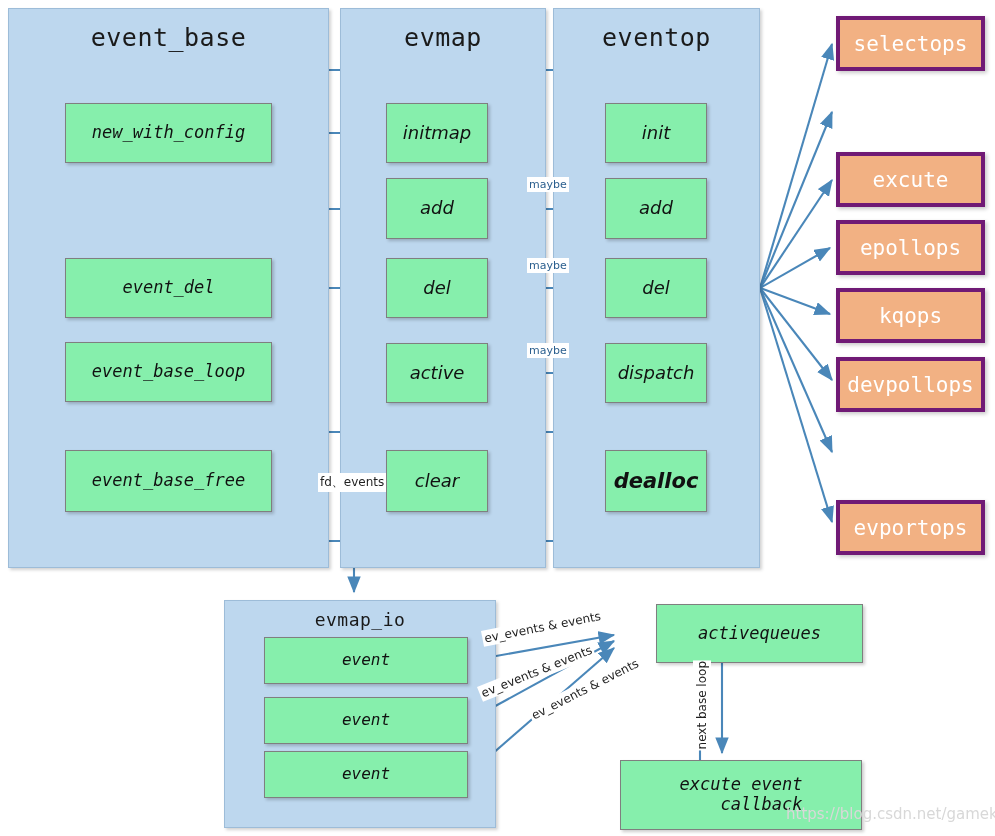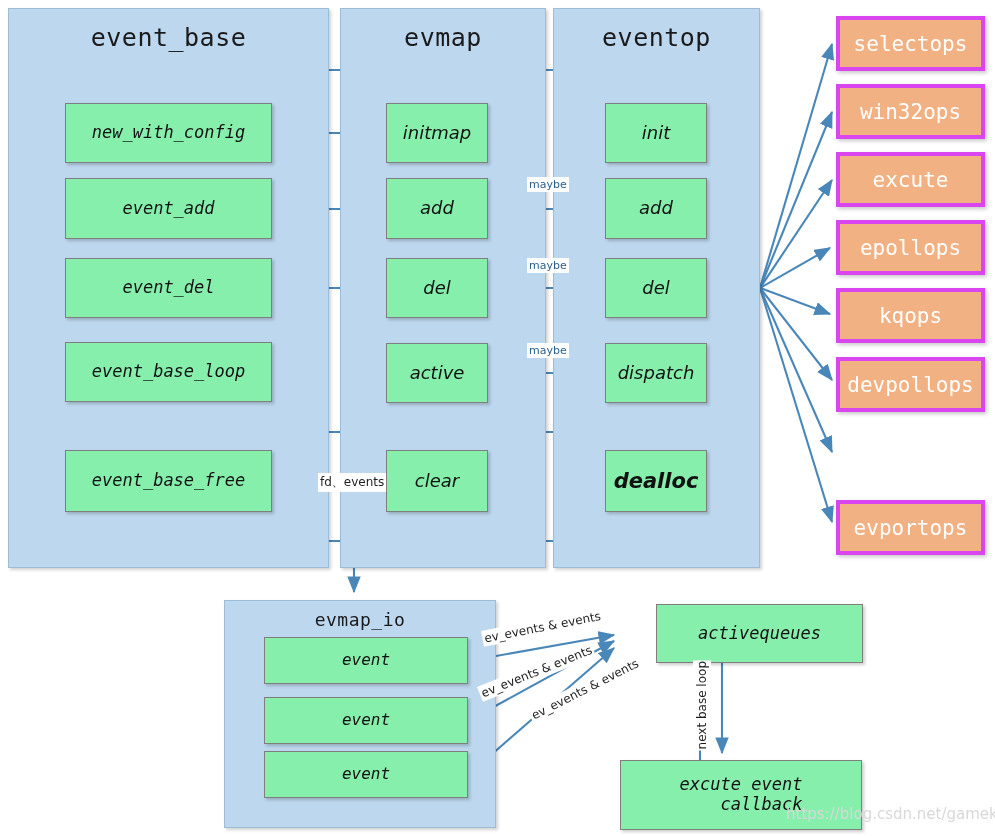--- a/index.html
+++ b/index.html
@@ -19,21 +19,21 @@
         box-sizing:border-box;display:flex;align-items:center;
         justify-content:center;text-align:center;
         box-shadow:2px 2px 3px rgba(0,0,0,.20);
         font-size:17px;color:#111;line-height:1.15;
         font-family:"DejaVu Sans Mono","Liberation Mono",monospace;font-style:italic;}
   .node.sans{font-family:"DejaVu Sans","Liberation Sans",sans-serif;font-size:18px;}
   .node.big{font-size:21px;font-weight:bold;}
   .node.mono16{font-size:16px;}
 
   
-  .ops{position:absolute;background:#f2b183;border:4px solid #d946ef;
+  .ops{position:absolute;background:#f2b183;border:4px solid #701a75;
        box-sizing:border-box;display:flex;align-items:center;
        justify-content:center;color:#ffffff;font-size:21px;
        box-shadow:2px 2px 4px rgba(0,0,0,.22);
        font-family:"DejaVu Sans Mono","Liberation Mono",monospace;}
 
   
   .elabel{position:absolute;background:#ffffff;color:#2b5f8e;
           font-size:11px;padding:1px 2px;white-space:nowrap;
           font-family:"DejaVu Sans","Liberation Sans",sans-serif;}
   .elabel.dark{color:#1f1f1f;}
@@ -115,39 +115,37 @@
 
   <div class="panel" style="left:340px;top:8px;width:206px;height:560px;">
     <div class="panel-title" style="top:14px;">evmap</div>
   </div>
 
   <div class="panel" style="left:553px;top:8px;width:207px;height:560px;">
     <div class="panel-title" style="top:14px;">eventop</div>
   </div>
 
   <div class="node" style="left:65px;top:103px;width:207px;height:60px;">new_with_config</div>
-  <div class="node" style="left:65px;top:178px;width:207px;height:61px;">event_add</div>
   <div class="node" style="left:65px;top:258px;width:207px;height:60px;">event_del</div>
   <div class="node" style="left:65px;top:342px;width:207px;height:60px;">event_base_loop</div>
   <div class="node" style="left:65px;top:450px;width:207px;height:62px;">event_base_free</div>
 
   <div class="node sans" style="left:386px;top:103px;width:102px;height:60px;">initmap</div>
   <div class="node sans" style="left:386px;top:178px;width:102px;height:61px;">add</div>
   <div class="node sans" style="left:386px;top:258px;width:102px;height:60px;">del</div>
   <div class="node sans" style="left:386px;top:343px;width:102px;height:60px;">active</div>
   <div class="node sans" style="left:386px;top:450px;width:102px;height:62px;">clear</div>
 
   <div class="node sans" style="left:605px;top:103px;width:102px;height:60px;">init</div>
   <div class="node sans" style="left:605px;top:178px;width:102px;height:61px;">add</div>
   <div class="node sans" style="left:605px;top:258px;width:102px;height:60px;">del</div>
   <div class="node sans" style="left:605px;top:343px;width:102px;height:60px;">dispatch</div>
   <div class="node sans big" style="left:605px;top:450px;width:102px;height:62px;">dealloc</div>
 
   <div class="ops" style="left:836px;top:16px;width:149px;height:55px;">selectops</div>
-  <div class="ops" style="left:836px;top:84px;width:149px;height:55px;">win32ops</div>
   <div class="ops" style="left:836px;top:152px;width:149px;height:55px;">excute</div>
   <div class="ops" style="left:836px;top:220px;width:149px;height:55px;">epollops</div>
   <div class="ops" style="left:836px;top:288px;width:149px;height:55px;">kqops</div>
   <div class="ops" style="left:836px;top:357px;width:149px;height:55px;">devpollops</div>
   <div class="ops" style="left:836px;top:500px;width:149px;height:55px;">evportops</div>
 
   <div class="panel" style="left:224px;top:600px;width:272px;height:228px;">
     <div class="panel-title" style="top:8px;font-size:18px;">evmap_io</div>
   </div>
   <div class="node mono16" style="left:264px;top:637px;width:204px;height:47px;">event</div>

